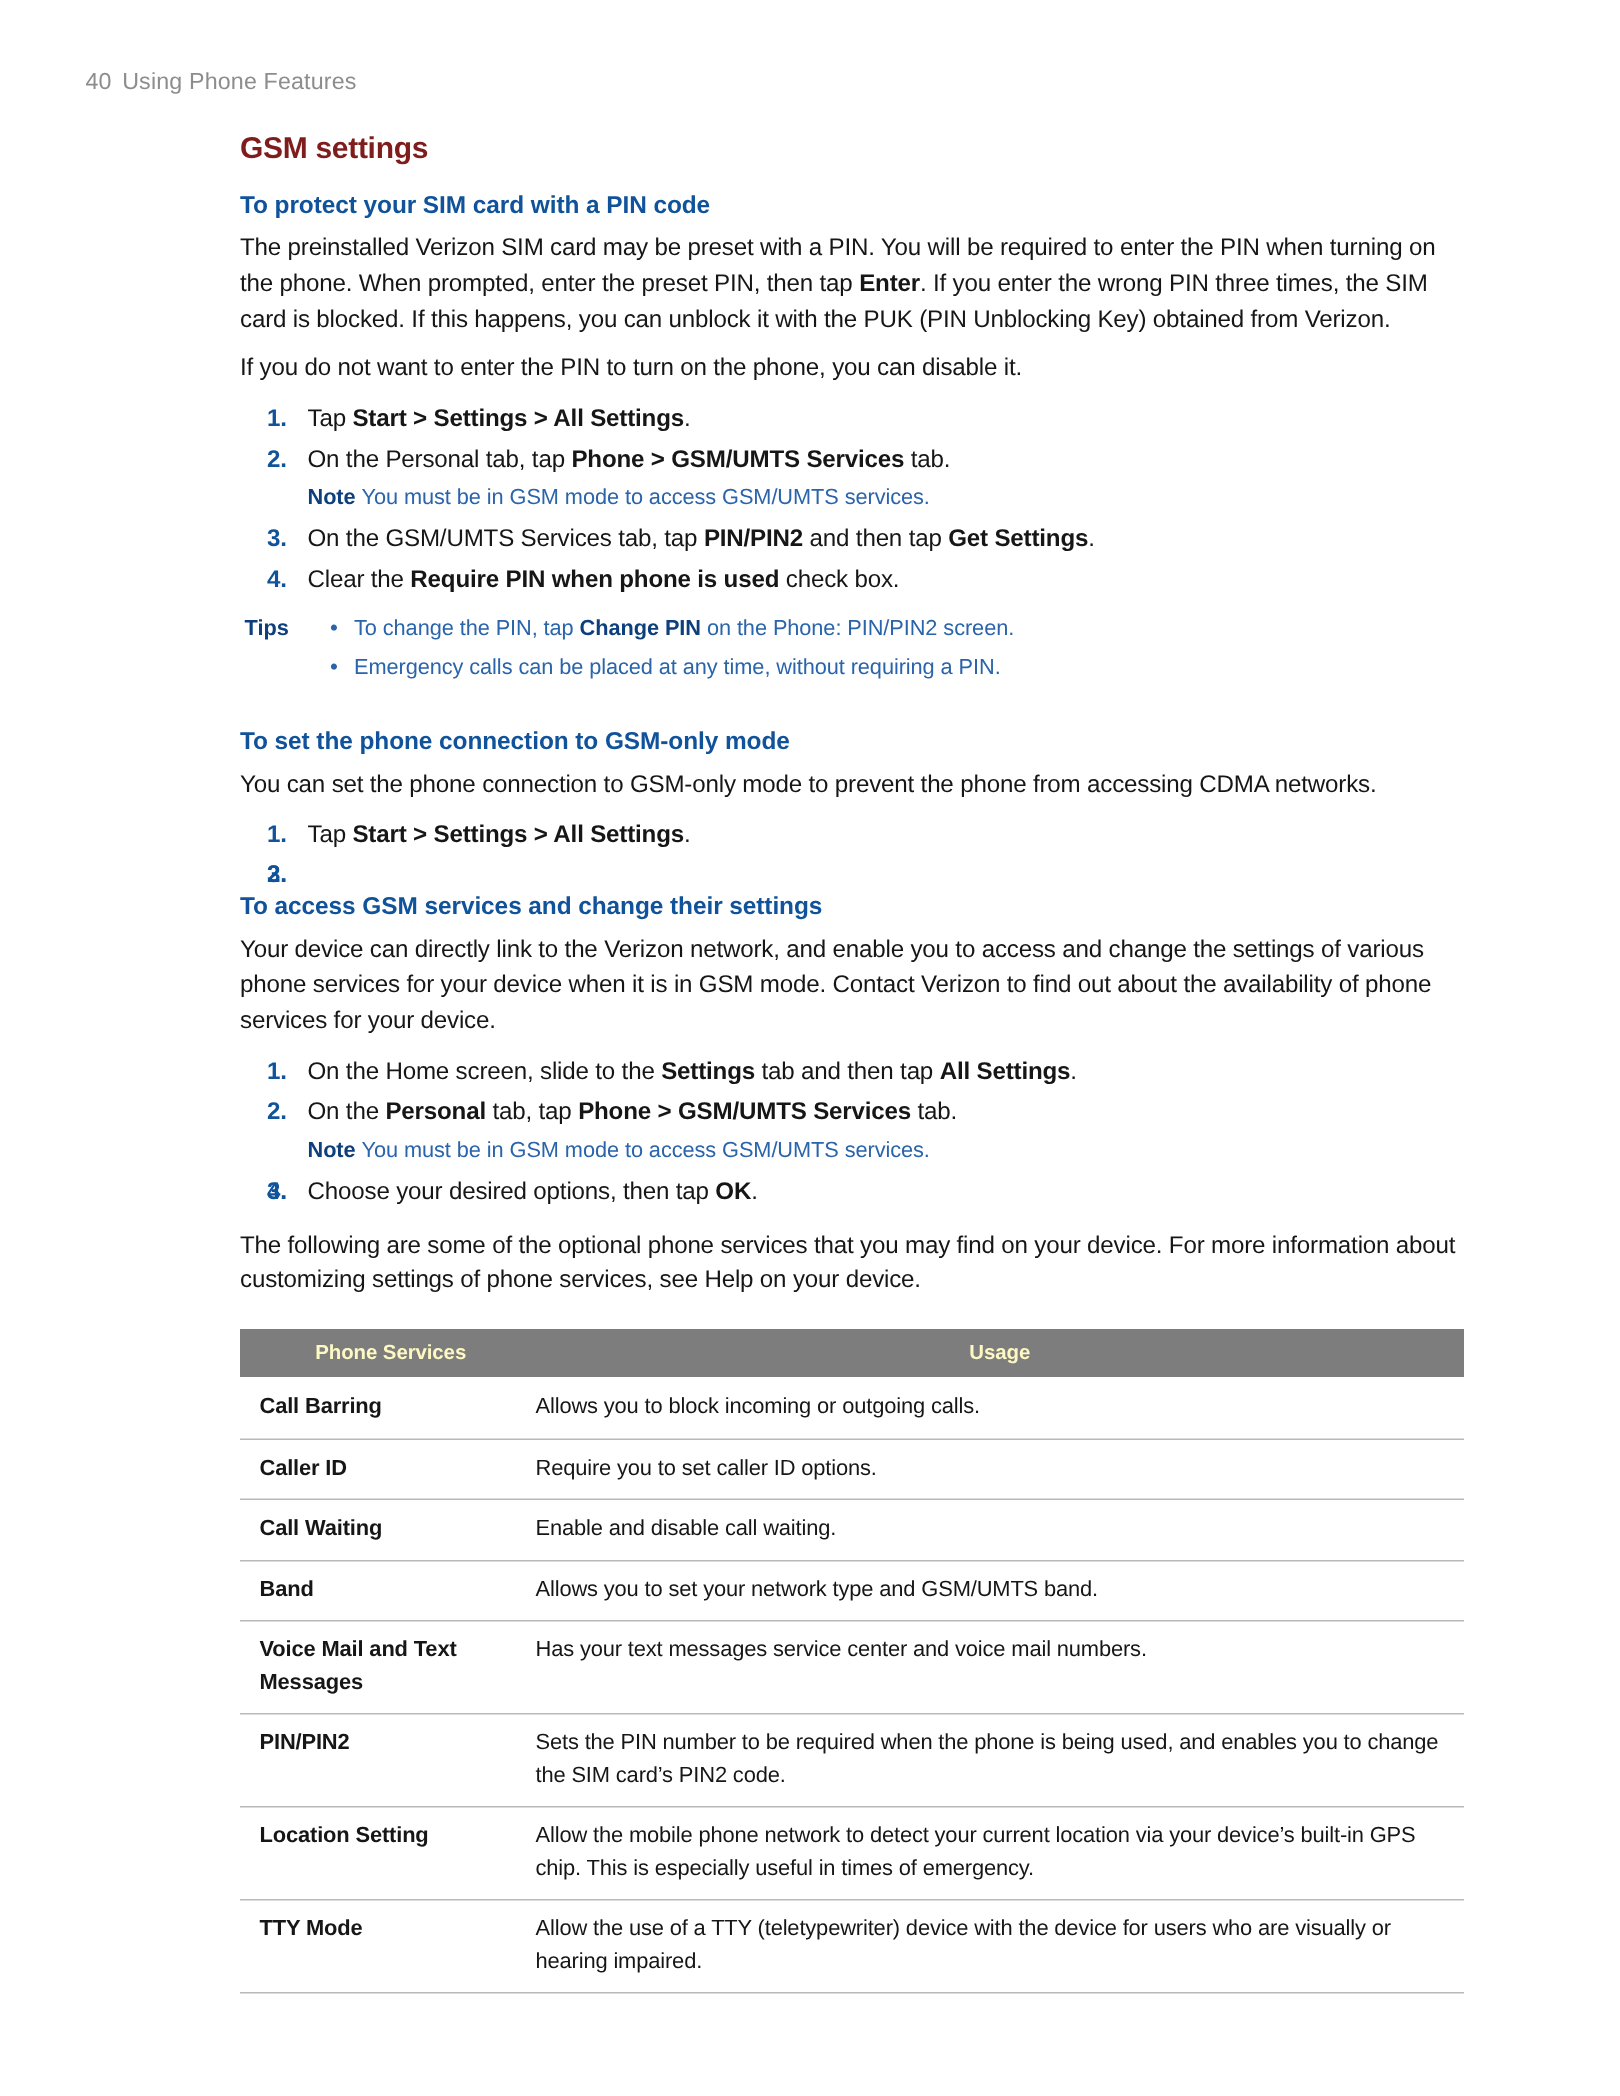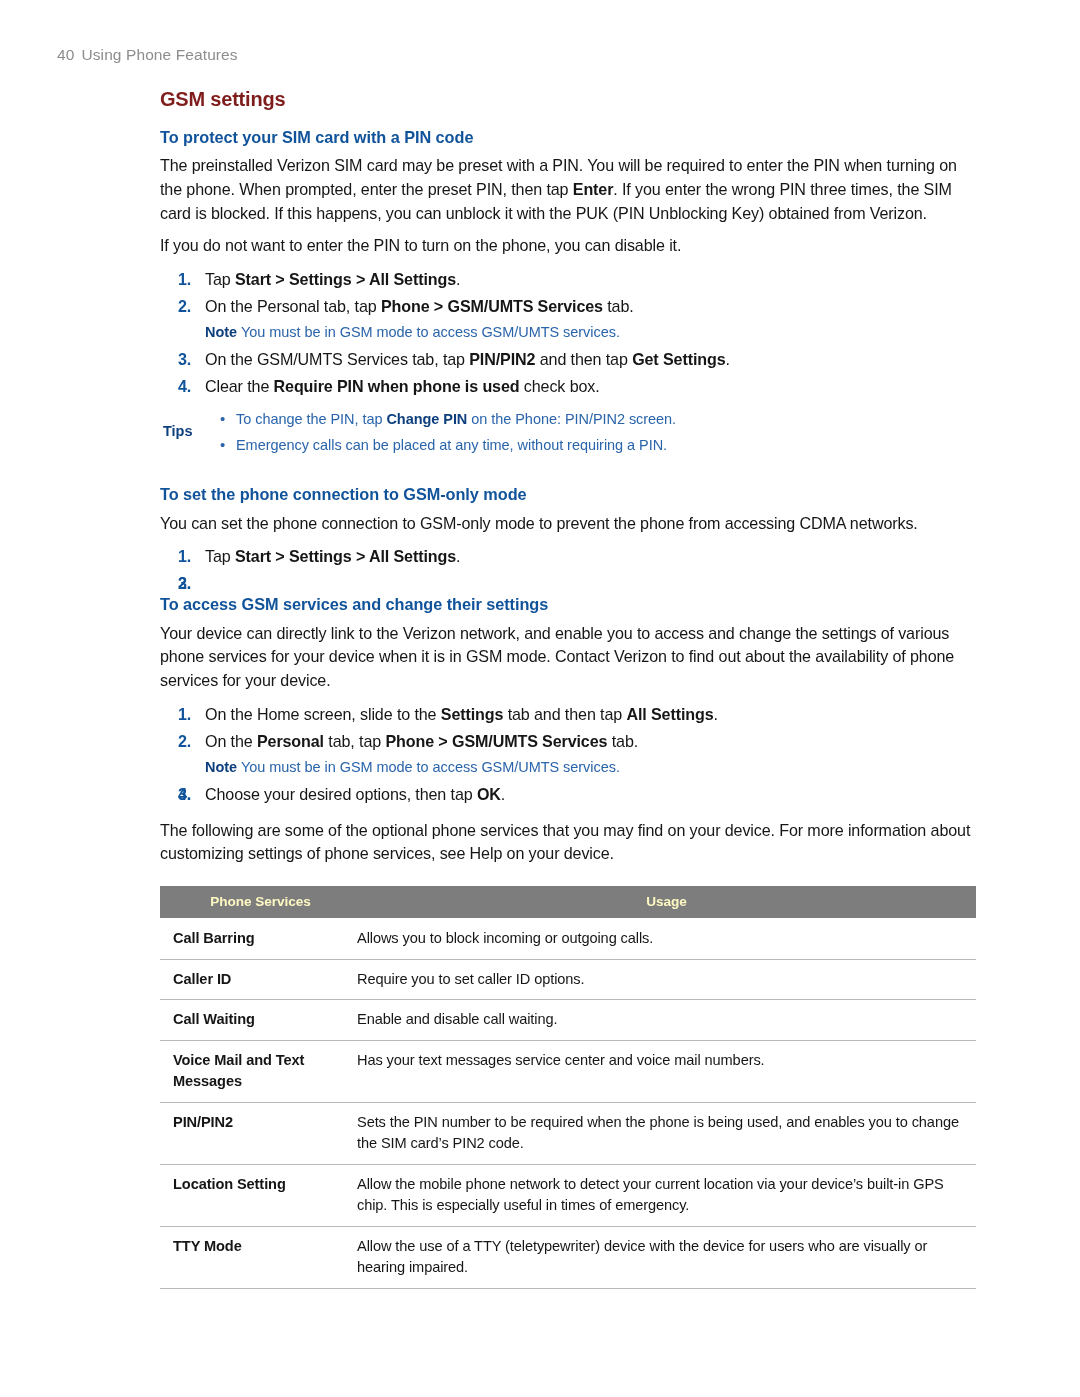--- a/index.html
+++ b/index.html
@@ -118,21 +118,21 @@
 
   
   .tips-block {
     position: relative;
     margin: 9px 0 0 0;
     padding-left: 0;
   }
   .tips-label {
     position: absolute;
     left: 3px;
-    top: 16px;
+    top: 4px;
     font-size: 14.5px;
     font-weight: bold;
     color: #0d3f7d;
   }
   ul.tips-list {
     list-style: none;
     margin: 0;
     padding: 0 0 0 60px;
   }
   ul.tips-list li.tip {
@@ -308,20 +308,24 @@
         </tr>
         <tr>
           <td class="svc-name">Caller ID</td>
           <td class="svc-usage">Require you to set caller ID options.</td>
         </tr>
         <tr>
           <td class="svc-name">Call Waiting</td>
           <td class="svc-usage">Enable and disable call waiting.</td>
         </tr>
         <tr>
+          <td class="svc-name">Band</td>
+          <td class="svc-usage">Allows you to set your network type and GSM/UMTS band.</td>
+        </tr>
+        <tr>
           <td class="svc-name">Voice Mail and Text Messages</td>
           <td class="svc-usage">Has your text messages service center and voice mail numbers.</td>
         </tr>
         <tr>
           <td class="svc-name">PIN/PIN2</td>
           <td class="svc-usage">Sets the PIN number to be required when the phone is being used, and enables you to change the SIM card’s PIN2 code.</td>
         </tr>
         <tr>
           <td class="svc-name">Location Setting</td>
           <td class="svc-usage">Allow the mobile phone network to detect your current location via your device’s built-in GPS chip. This is especially useful in times of emergency.</td>

